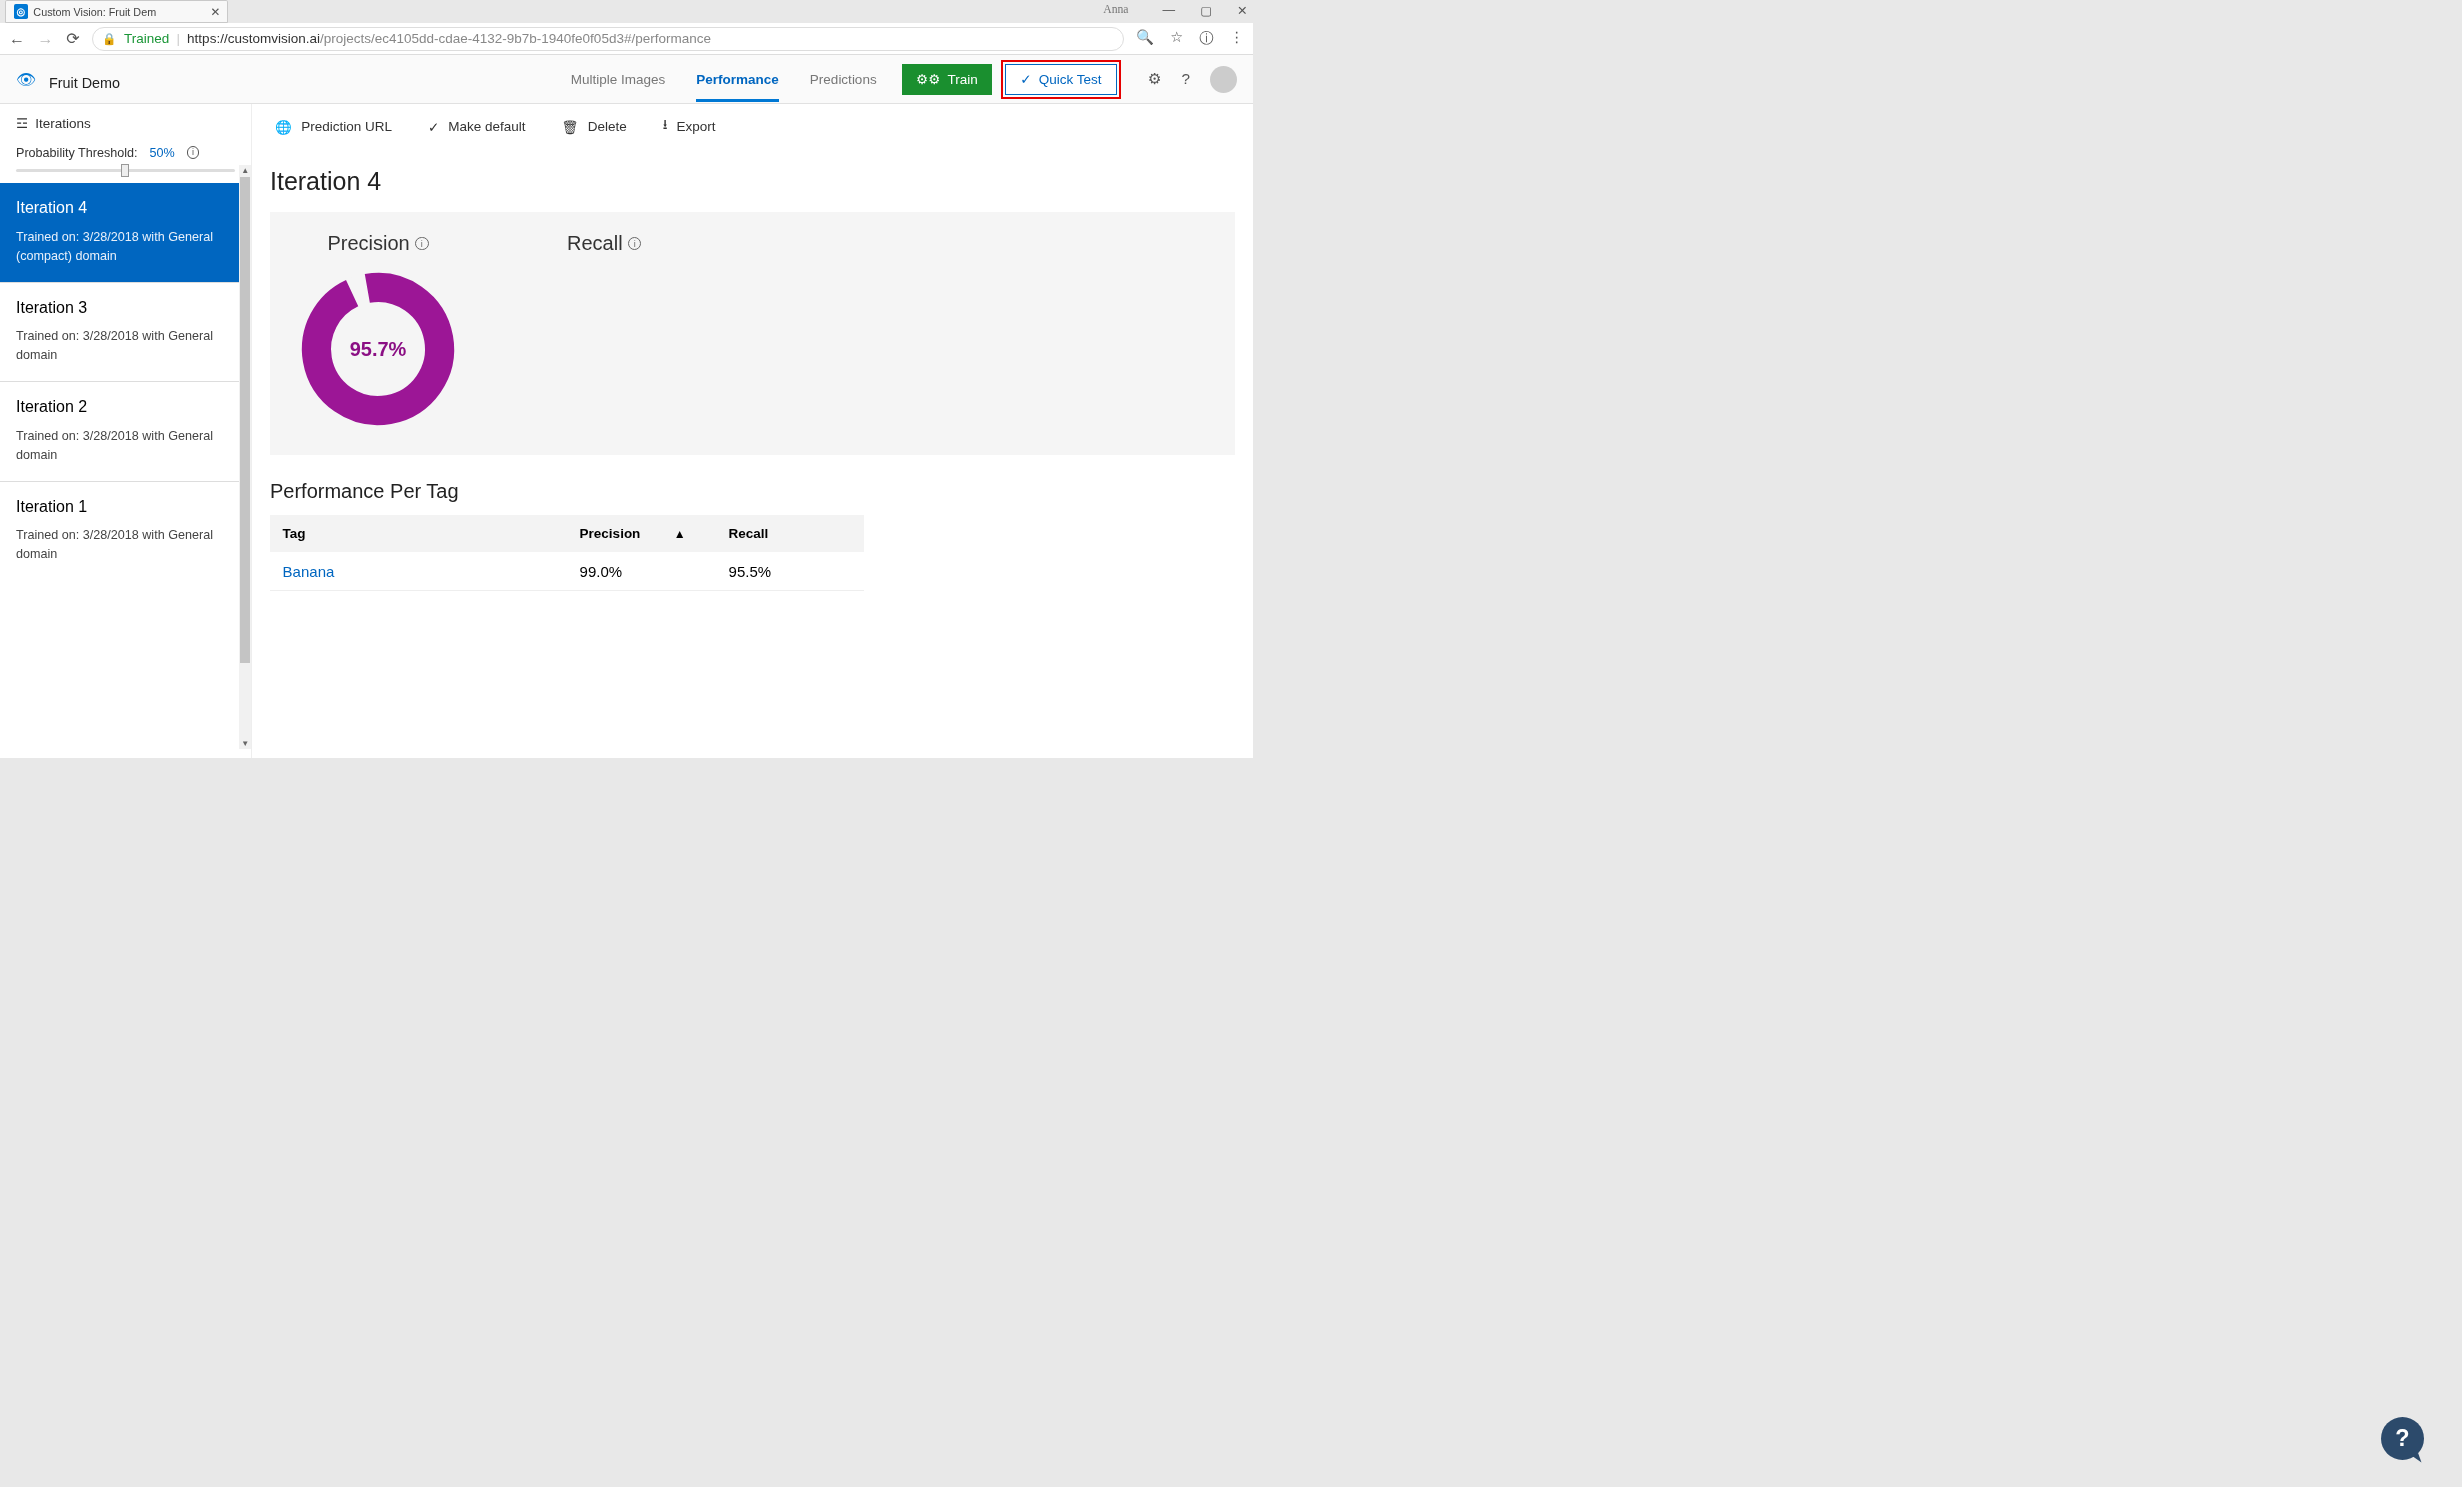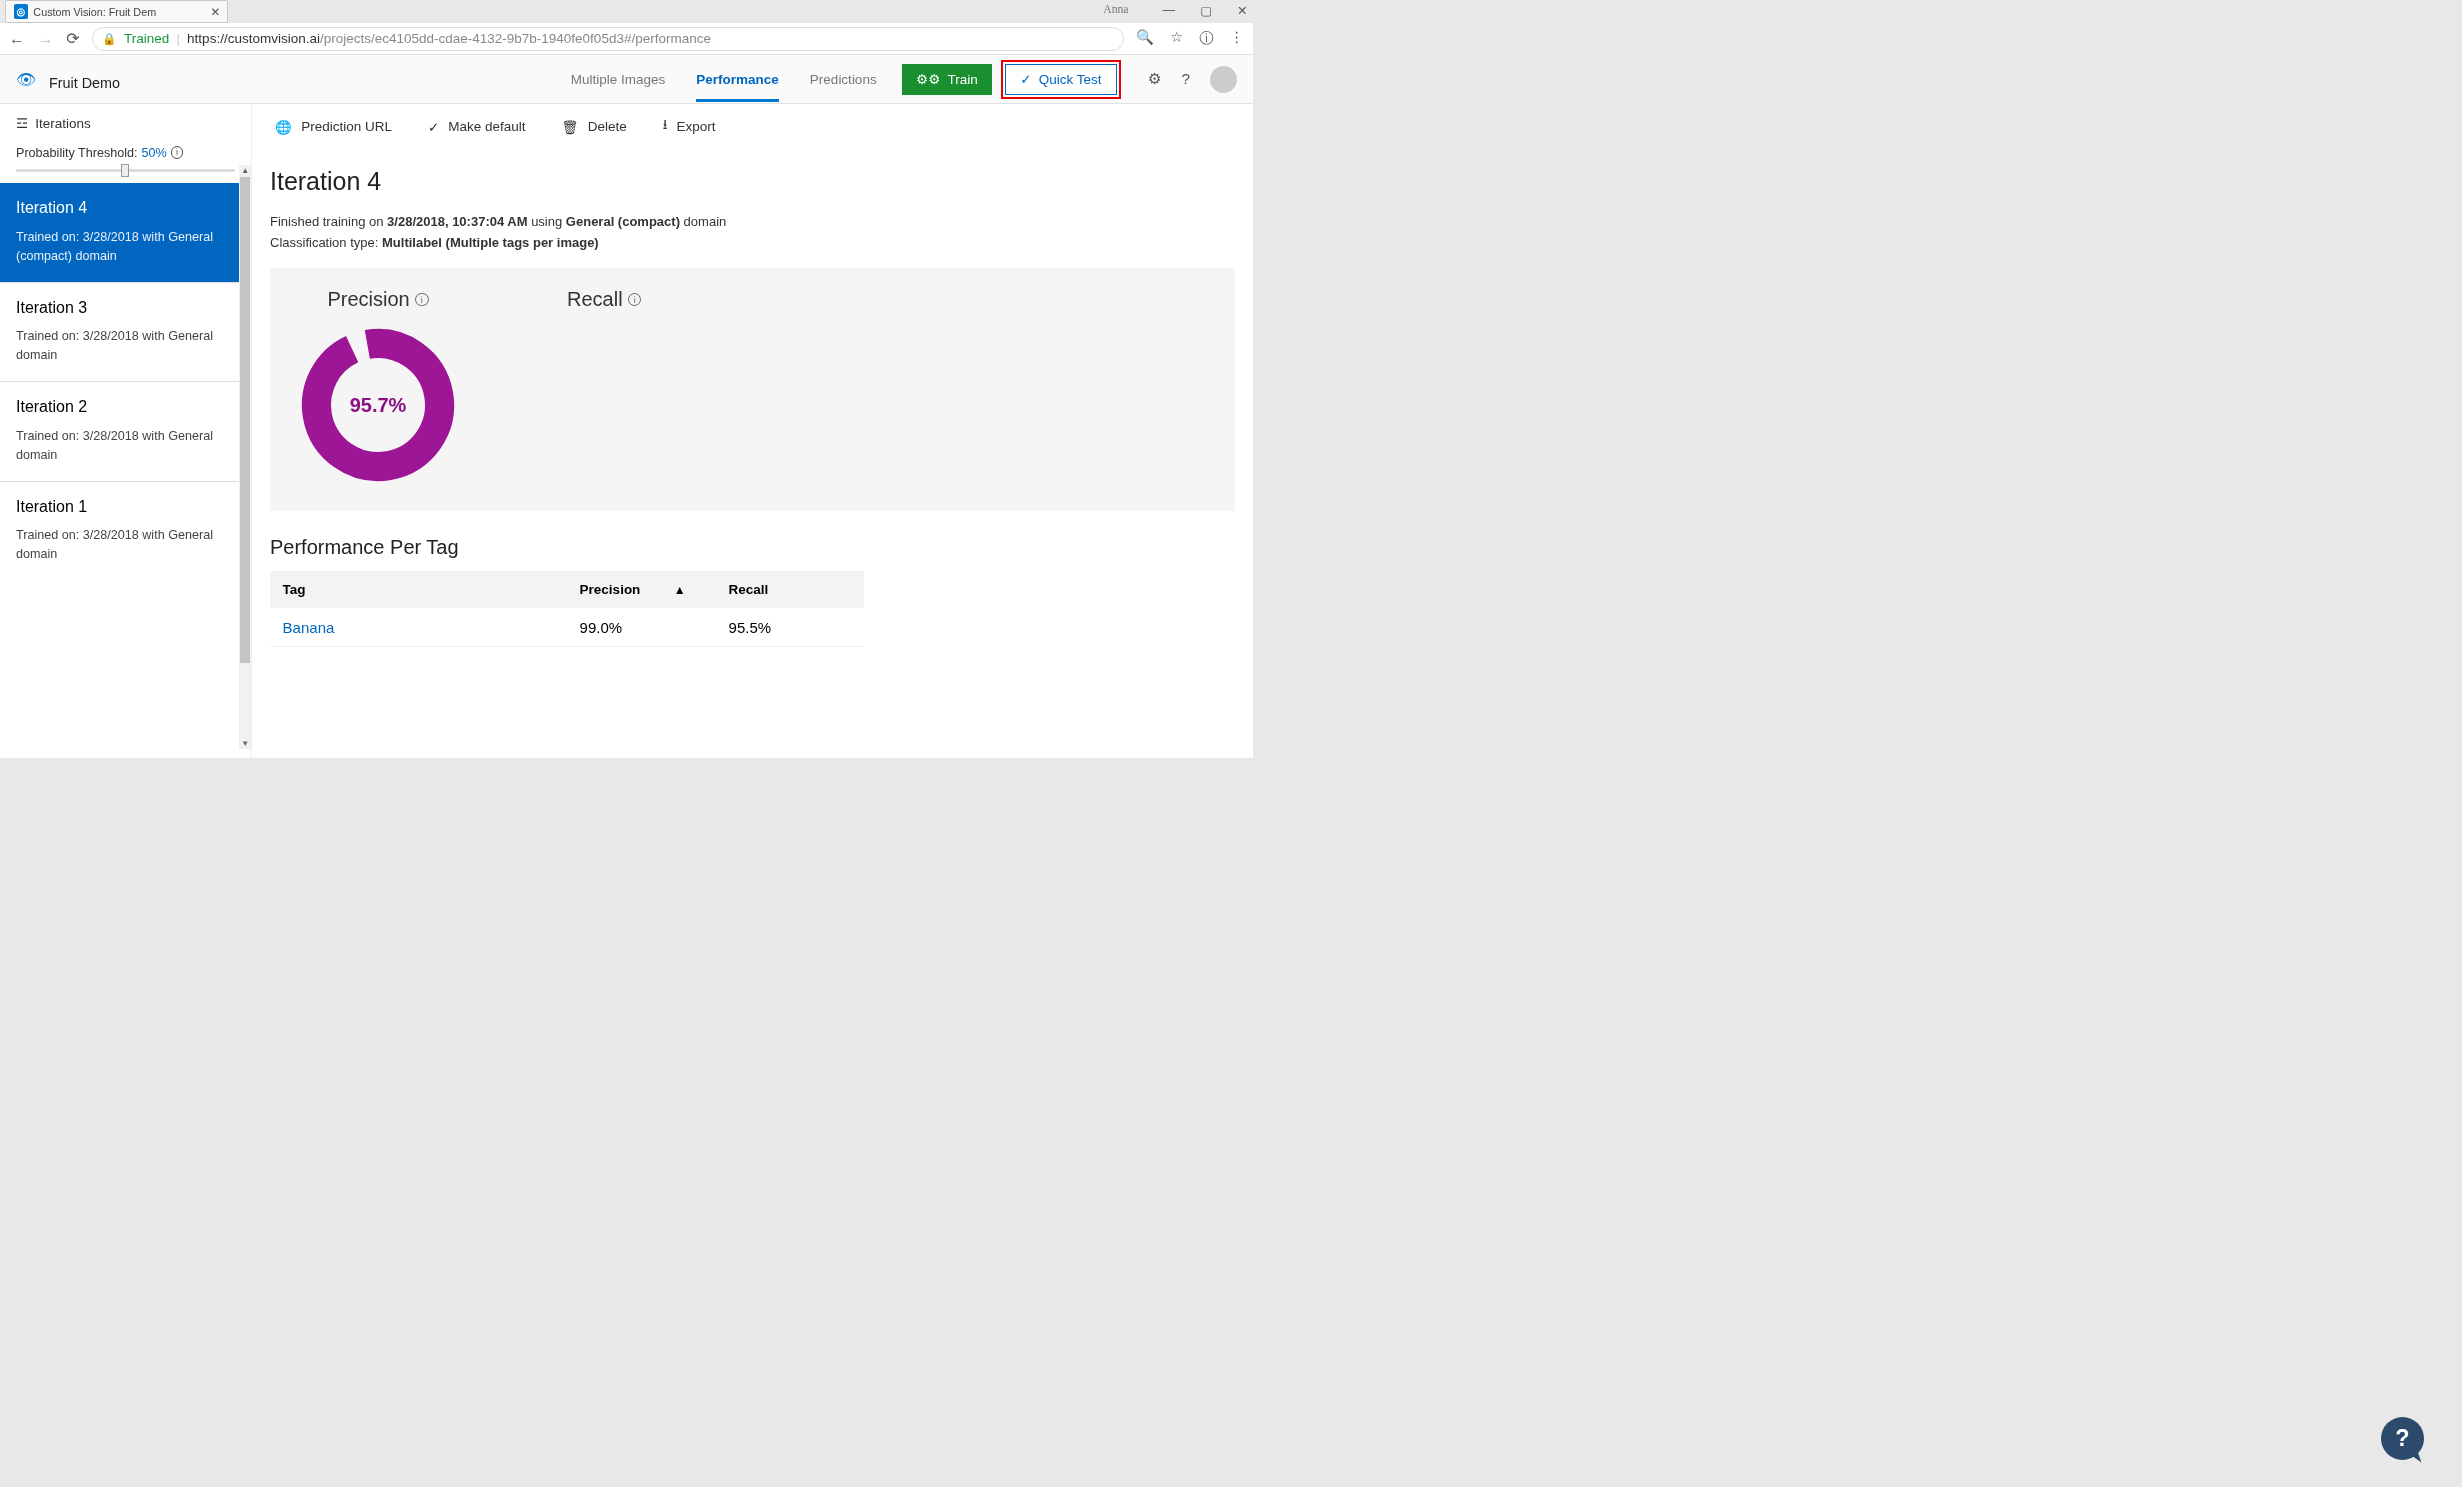--- a/index.html
+++ b/index.html
@@ -35,21 +35,21 @@
   .btn.train { background:#1a8f2f; color:#fff; border:none;}
   .btn.quick { background:#fff; color:#0066c0; border:0.9px solid #0066c0; }
   .quick-highlight { border: 2.7px solid #e60000; padding:1.8px; margin-left:9px;}
   .hdr-icons { display:flex; gap:20px; margin-left:27px; align-items:center; color:#555; font-size:15.3px;}
   .avatar { width:27px; height:27px; border-radius:50%; background:#ccc; }
   
   
   .body { display:flex; height: calc(100% - 104px); }
   .sidebar { width:252px; background:#fff; overflow-y:auto; position:relative; border-right:0.9px solid #eee;}
   .side-header { display:flex; align-items:center; gap:7.2px; padding: 10.8px 16px; font-size:13.5px; color:#333;}
-  .threshold { padding: 3.6px 16px 7.2px; font-size:12.6px; color:#333; display:flex; align-items:center; gap:4px;}
+  .threshold { padding: 3.6px 16px 7.2px; font-size:12.6px; color:#333; display:flex; align-items:center; gap:12px;}
   .threshold .val { color:#0066c0;}
   .threshold .info { color:#555; border:0.9px solid #555; border-radius:50%; width:12.6px; height:12.6px; font-size:9px; line-height:11.7px; text-align:center; display:inline-block;}
   .slider { margin: 1.8px 16px 10.8px; height:3.6px; background:#ddd; border-radius:1.8px; position:relative;}
   .slider .handle { position:absolute; left:48%; top:-4.5px; width:8px; height:12.6px; background:#eee; border:0.9px solid #999;}
   .iter { padding: 16px; border-top:0.9px solid #ddd; cursor:pointer;}
   .iter.selected { background:#0066c0; color:#fff; border-top:none;}
   .iter-title { font-size:16px; font-weight:400; margin-bottom: 10.8px;}
   .iter.selected .iter-title { color:#fff;}
   .iter-sub { font-size:12.6px; color:#444; line-height:1.5;}
   .iter.selected .iter-sub { color:#e8f0fa;}
@@ -208,24 +208,20 @@
           <span>🗑</span>
           <span>Delete</span>
         </div>
         <div class="tbtn">
           <span>⭳</span>
           <span>Export</span>
         </div>
       </div>
 
       <h1 class="page-title">Iteration 4</h1>
-      <div class="meta">
-        <span>Finished training on </span><b>3/28/2018, 10:37:04 AM</b><span> using </span><b>General (compact)</b><span> domain</span><br>
-        <span>Classification type: </span><b>Multilabel (Multiple tags per image)</b>
-      </div>
 
       <div class="donut-panel">
         <div class="donut-col">
           <div class="donut-title">
             <span>Precision</span>
             <span class="info">i</span>
           </div>
           <div class="donut precision">
             <svg viewBox="0 0 100 100">
               <circle cx="50" cy="50" r="38" fill="none" stroke="#f5f5f5" stroke-width="18"></circle>

